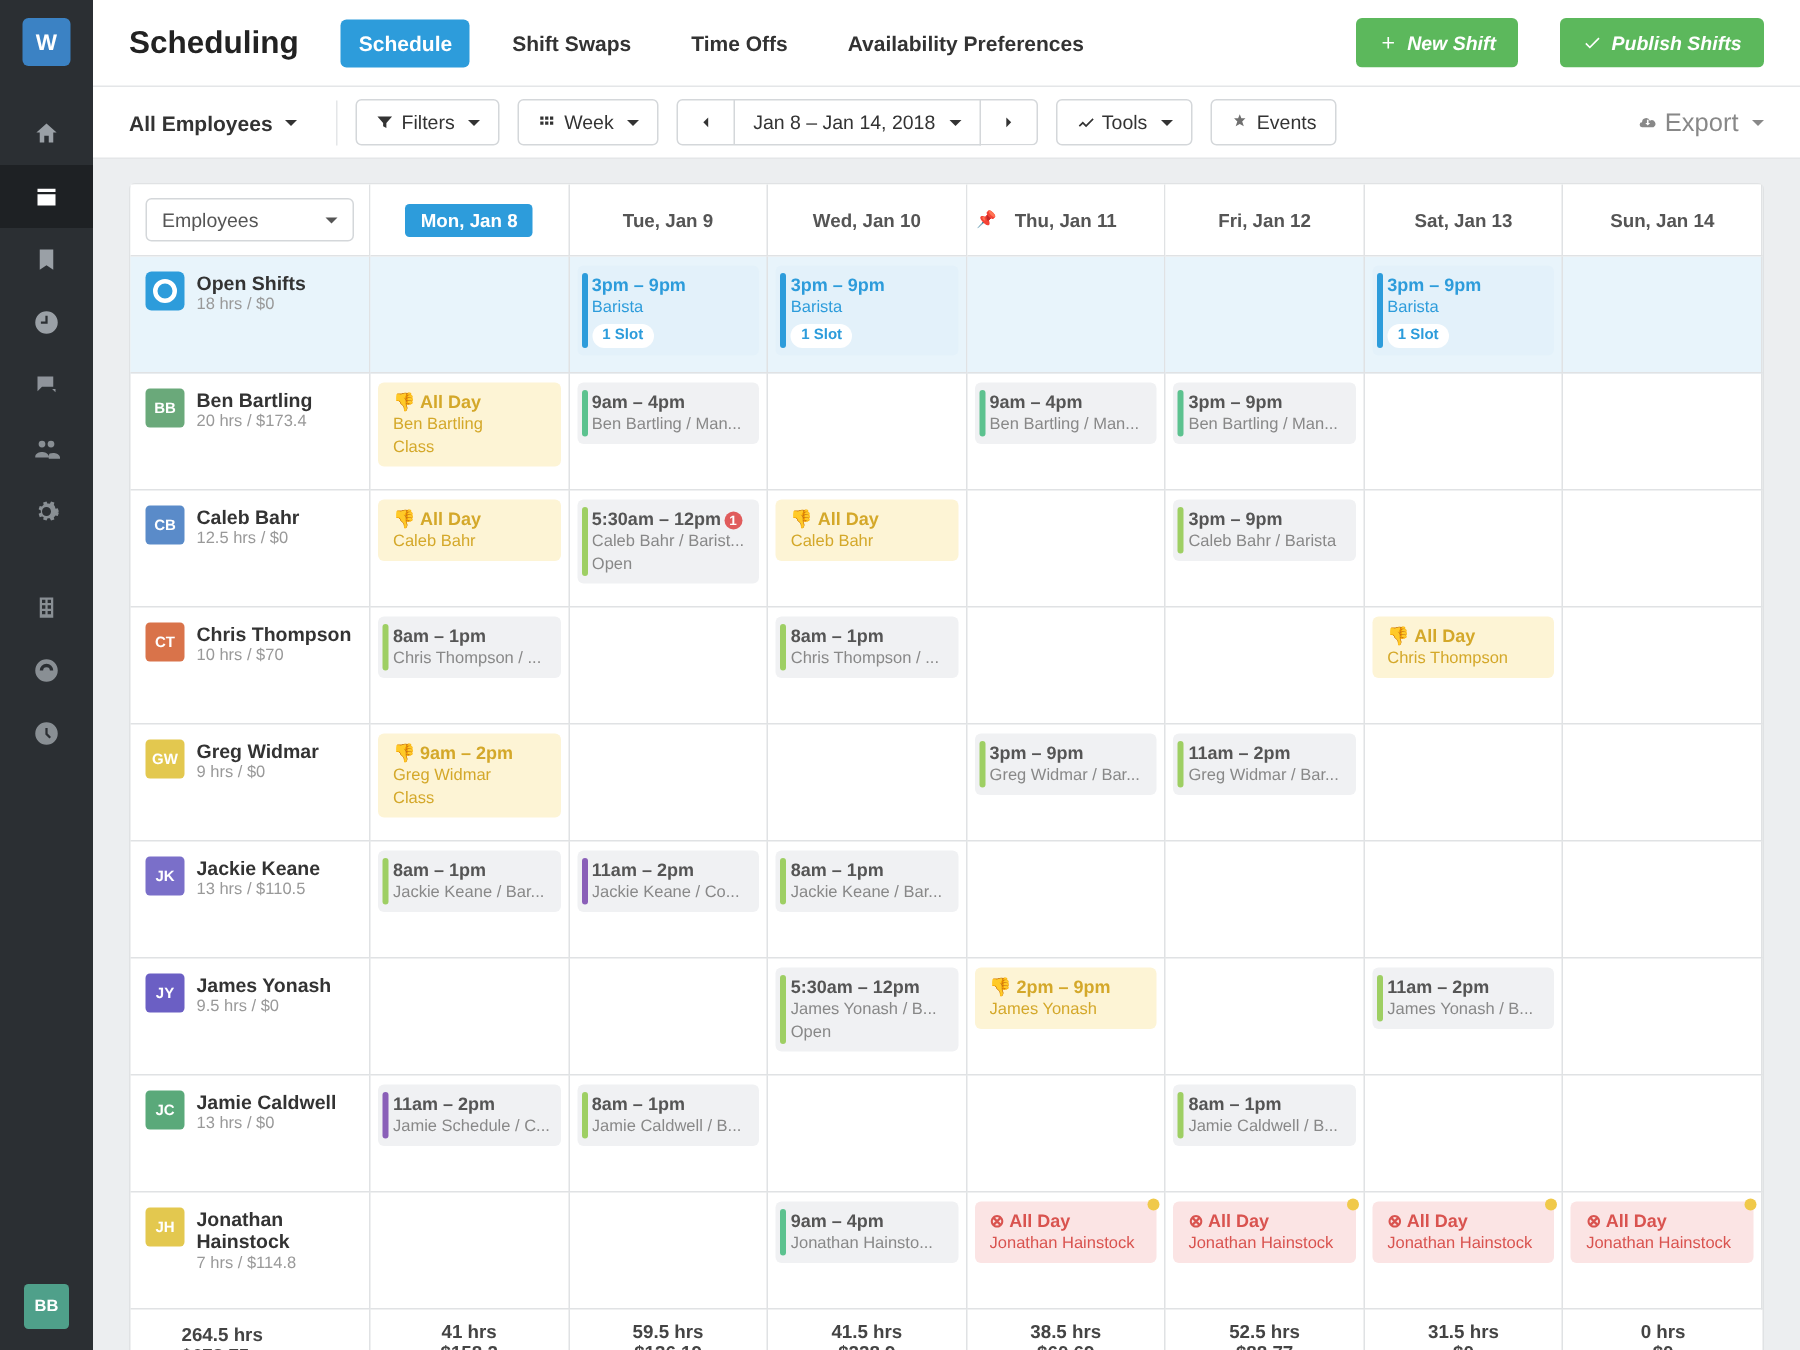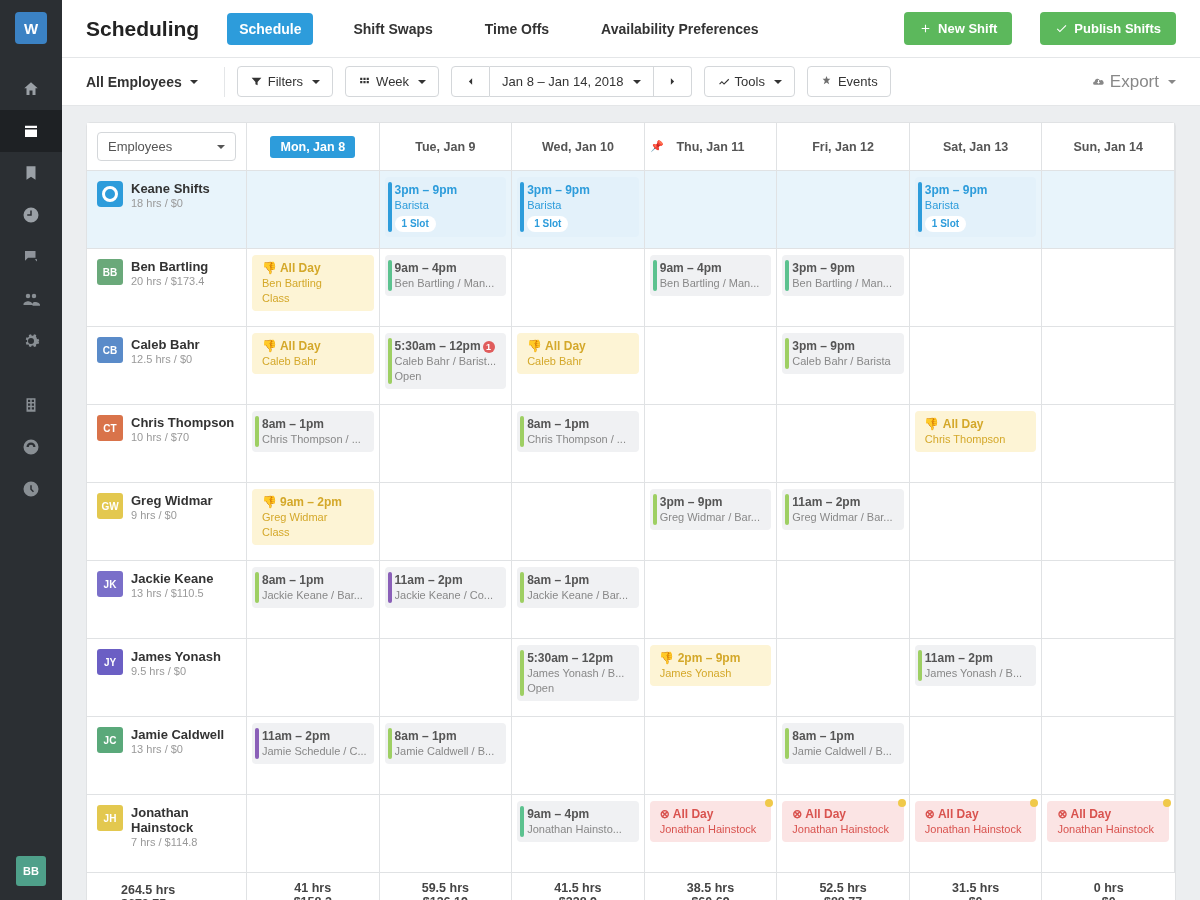--- a/index.html
+++ b/index.html
@@ -8,26 +8,26 @@
 .rail { width: 62px; background: #2b2f33; display: flex; flex-direction: column; align-items: center; padding-top: 12px; gap: 0; }
 .rail-logo { width: 32px; height: 32px; background: #3b82c4; border-radius: 4px; color: #fff; display: flex; align-items: center; justify-content: center; font-weight: 600; font-size: 15px; margin-bottom: 24px; }
 .rail-item { width: 62px; height: 42px; display: flex; align-items: center; justify-content: center; color: #9aa0a6; cursor: pointer; }
 .rail-item.active { background: #1e2124; color: #fff; }
 .rail-item svg { width: 18px; height: 18px; fill: currentColor; }
 .rail-spacer { flex: 1; }
 .rail-avatar { width: 30px; height: 30px; background: #4fa08a; color: #fff; display: flex; align-items: center; justify-content: center; font-size: 11px; font-weight: 600; border-radius: 3px; margin-bottom: 14px; }
 .main { flex: 1; display: flex; flex-direction: column; overflow: hidden; }
 .topbar { height: 58px; border-bottom: 1px solid #e4e6e8; display: flex; align-items: center; padding: 0 24px; gap: 28px; }
 .page-title { font-size: 21px; font-weight: 700; color: #222; }
-.tabs { display: flex; gap: 12px; }
+.tabs { display: flex; gap: 0; }
 .tab { padding: 8px 12px; font-size: 14px; font-weight: 600; color: #333; border-radius: 4px; cursor: pointer; }
 .tab.active { background: #2d9cdb; color: #fff; }
 .tabs .tab + .tab { margin-left: 16px; }
 .topbar-spacer { flex: 1; }
-.btn { display: inline-flex; align-items: center; gap: 6px; padding: 8px 14px; border-radius: 4px; font-size: 13px; font-weight: 600; cursor: pointer; border: 1px solid transparent; }
+.btn { display: inline-flex; align-items: center; gap: 6px; padding: 8px 14px; border-radius: 4px; font-size: 13px; font-weight: 600; cursor: pointer; border: 1px solid transparent; font-style: italic; }
 .btn-green { background: #5cb85c; color: #fff; }
 .toolbar { height: 48px; border-bottom: 1px solid #e4e6e8; display: flex; align-items: center; padding: 0 24px; gap: 12px; }
 .emp-select { font-size: 14px; font-weight: 600; display: flex; align-items: center; gap: 4px; cursor: pointer; padding-right: 14px; }
 .btngroup { display: flex; }
 .btngroup .seg { border: 1px solid #d4d7da; padding: 7px 12px; font-size: 13px; display: flex; align-items: center; gap: 5px; cursor: pointer; background: #fff; }
 .btngroup .seg:first-child { border-radius: 4px 0 0 4px; }
 .btngroup .seg:last-child { border-radius: 0 4px 4px 0; }
 .btngroup .seg + .seg { border-left: none; }
 .btngroup.single .seg { border-radius: 4px; }
 .toolbar-spacer { flex: 1; }
@@ -232,21 +232,21 @@
           </div>
           <div class="hdr-cell">Tue, Jan 9</div>
           <div class="hdr-cell">Wed, Jan 10</div>
           <div class="hdr-cell"><span class="pin-ic">📌</span>Thu, Jan 11</div>
           <div class="hdr-cell">Fri, Jan 12</div>
           <div class="hdr-cell">Sat, Jan 13</div>
           <div class="hdr-cell">Sun, Jan 14</div>
           <div class="row-emp open">
             <div class="av-open"></div>
             <div class="emp-meta">
-              <div class="emp-name">Keane Shifts</div>
+              <div class="emp-name">Open Shifts</div>
               <div class="emp-sub">18 hrs / $0</div>
             </div>
           </div>
           <div class="cell open"></div>
           <div class="cell open">
             <div class="shift blue"><span class="bar" style="background: rgb(45, 156, 219);"></span><div class="shift-time">3pm – 9pm</div><div class="shift-sub">Barista</div><span class="slot-badge">1 Slot</span></div>
           </div>
           <div class="cell open">
             <div class="shift blue"><span class="bar" style="background: rgb(45, 156, 219);"></span><div class="shift-time">3pm – 9pm</div><div class="shift-sub">Barista</div><span class="slot-badge">1 Slot</span></div>
           </div>

